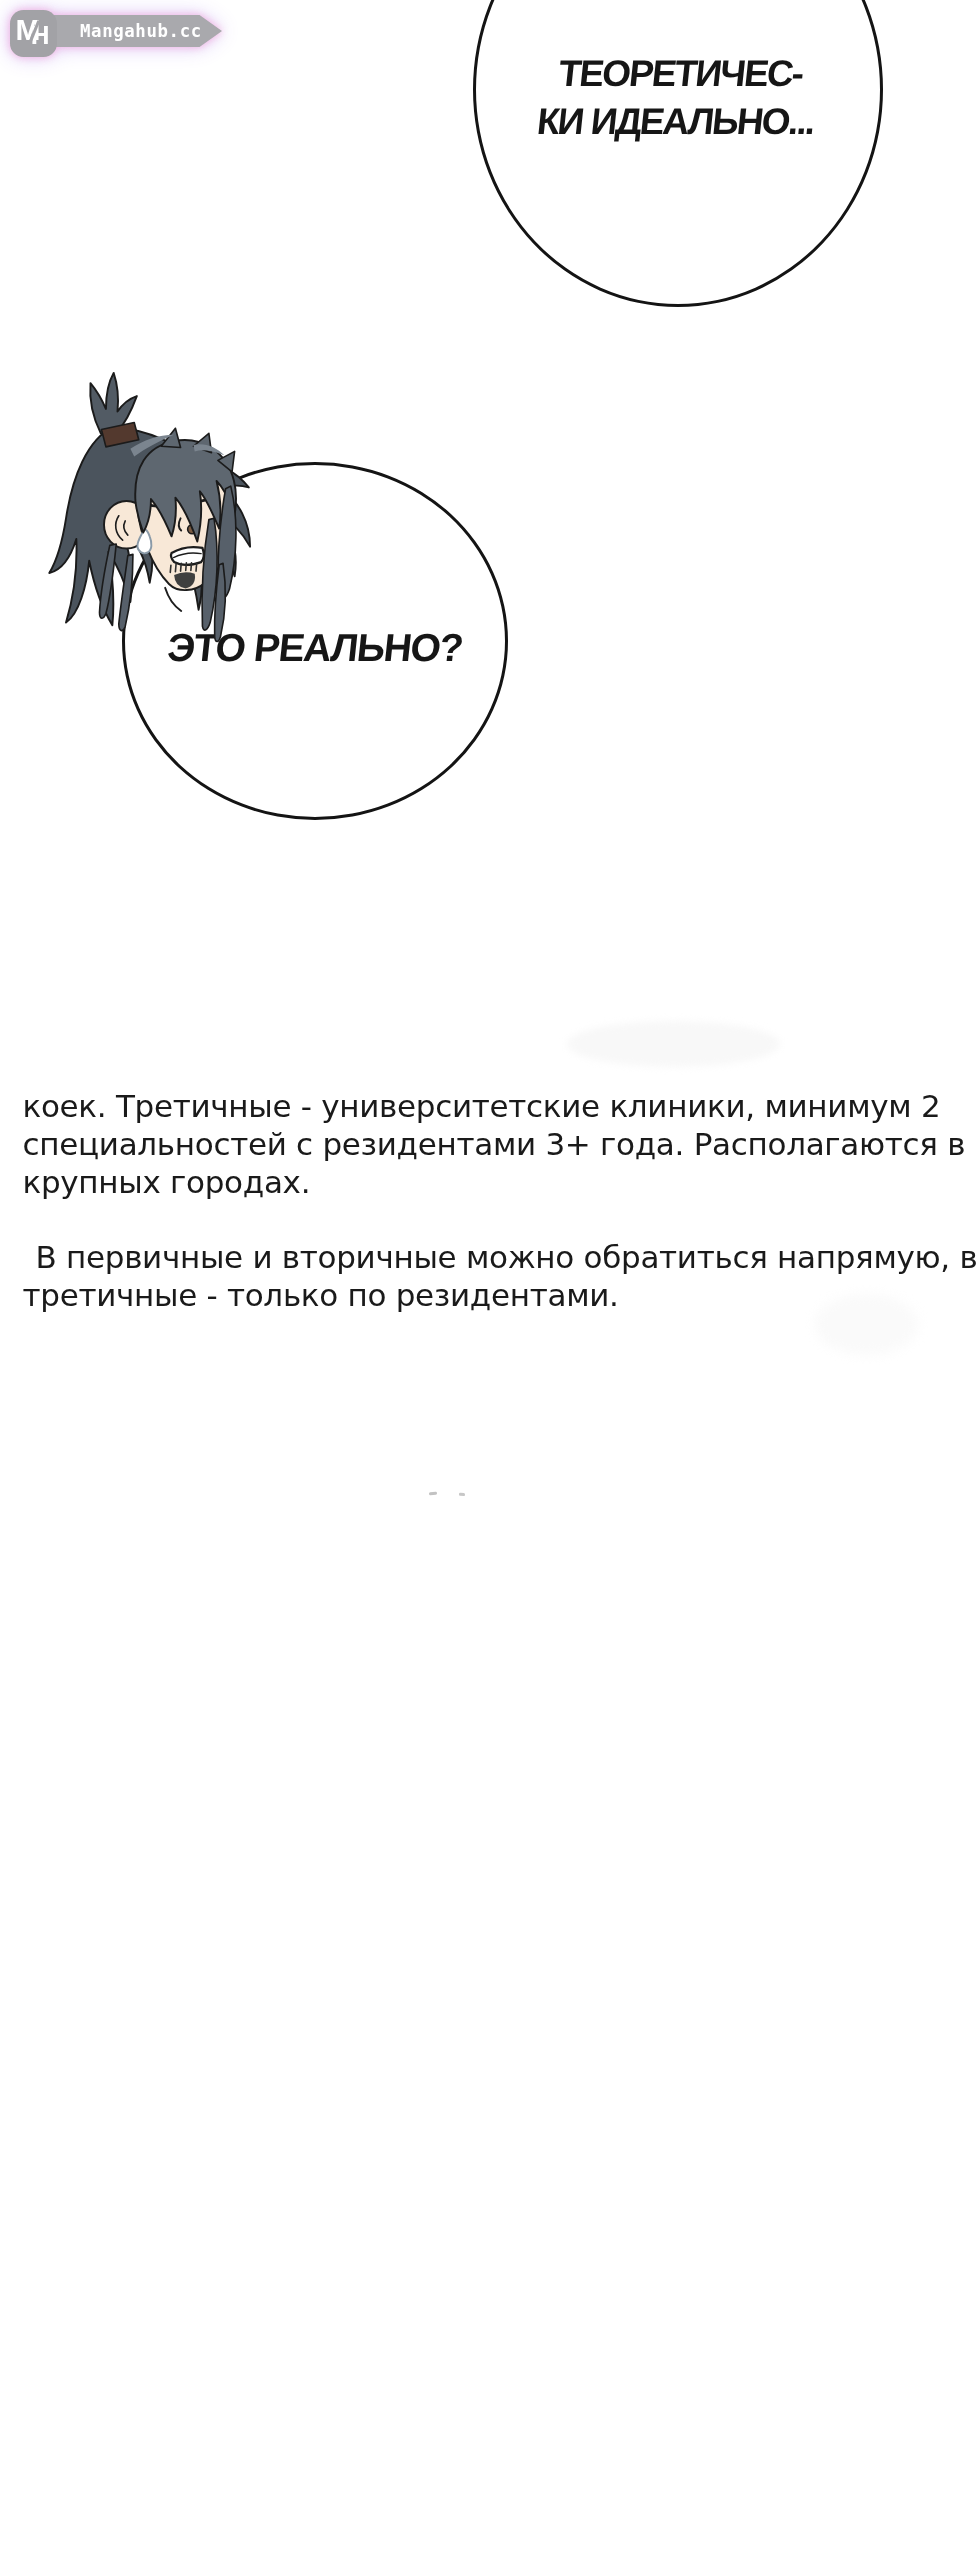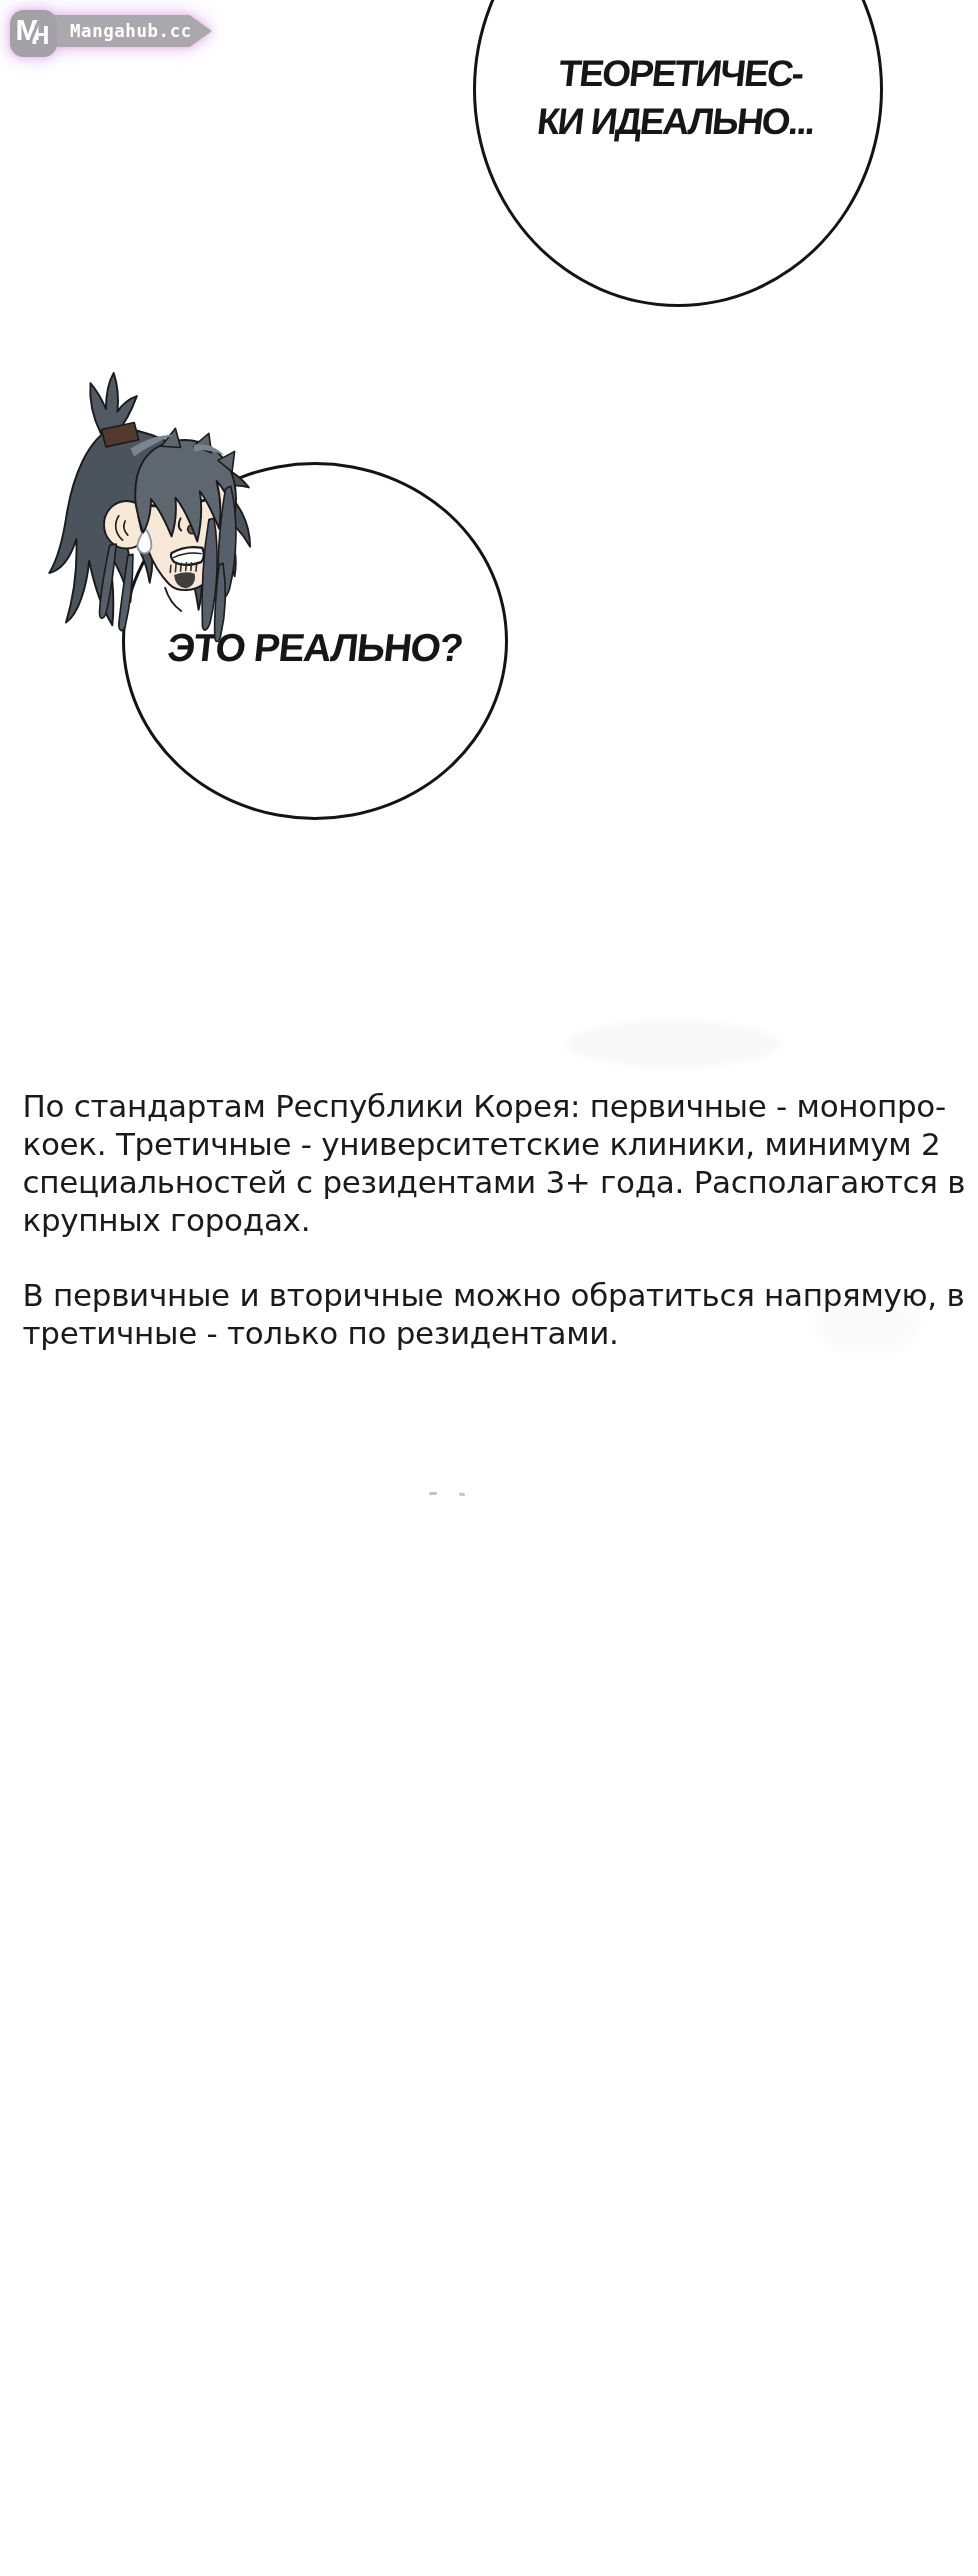--- a/index.html
+++ b/index.html
@@ -5,21 +5,21 @@
   html,body{margin:0;padding:0;background:#e9e9e9;}
   .page{
     position:relative; width:979px; height:2576px; margin:0 auto;
     background:#ffffff; overflow:hidden;
     font-family:"DejaVu Sans", sans-serif;
   }
   
   .logo-wrap{position:absolute; left:0; top:0; z-index:6;
     filter:drop-shadow(0 0 4.5px rgba(243,160,214,.8)) drop-shadow(0 0 9.7px rgba(183,156,246,.45));}
   .logo-banner{
-    position:absolute; left:39px; top:15px; width:173px; height:32px;
+    position:absolute; left:49px; top:15px; width:173px; height:32px;
     background:#a9a9ad;
     clip-path:polygon(0 0, 87% 0, 100% 50%, 87% 100%, 0 100%);
     display:flex; align-items:center; padding-left:31px; box-sizing:border-box;
   }
   .logo-banner span{
     font-family:"DejaVu Sans Mono", monospace;
     font-size:17.4px; color:#ffffff; letter-spacing:0.6px; font-weight:700;
   }
   .logo-badge{
     position:absolute; left:9.7px; top:9.7px; width:47px; height:47px;
@@ -51,21 +51,21 @@
   .bubble-text span{display:block;}
   
   .head-svg{position:absolute; left:39px; top:370px; z-index:3;}
   
   .narration{
     position:absolute; left:22.5px; top:1087px; width:934px; z-index:1;
     color:#1a1a1a; font-size:31px; line-height:38px; letter-spacing:-0.3px;
     font-family:"DejaVu Sans", sans-serif;
   }
   .narration .line{display:block; white-space:nowrap;}
-  .narration .para-gap{margin-top:37px;}
+  .narration .para-gap{margin-top:37px;margin-left:13px;}
   
   .smudge{position:absolute; border-radius:50%; z-index:0;}
   .smudge-a{left:567px; top:1021px; width:213px; height:46px; background:#f8f8f8; filter:blur(3.9px);}
   .smudge-b{left:815px; top:1294px; width:103px; height:61px; background:#fafafa; filter:blur(5.2px);}
   .dash{position:absolute; background:#8f8f8f; height:2.6px; border-radius:1.3px; z-index:1;}
   .dash-a{left:429px; top:1492px; width:8.4px; opacity:.55; transform:rotate(-5deg);}
   .dash-b{left:459px; top:1493px; width:6.4px; opacity:.5; transform:rotate(4deg);}
 </style>
 </head>
 <body>
@@ -158,21 +158,20 @@
       <path d="M146,286 C146,326 142,364 134,398 C130,408 124,406 124,394 C128,356 134,318 138,288 Z"></path>
     </g>
 
     <g fill="#7b858f" stroke="none">
       <path d="M142,122 C162,108 186,100 210,100 C186,110 164,122 148,134 Z"></path>
       <path d="M240,116 C258,112 276,120 288,132 C272,126 256,122 242,126 Z"></path>
     </g>
   </svg>
 
   <div class="narration">
-    <span class="line">По стандартам Республики Корея: первичные - монопро-</span>
     <span class="line">коек. Третичные - университетские клиники, минимум 2</span>
     <span class="line">специальностей с резидентами 3+ года. Располагаются в</span>
     <span class="line">крупных городах.</span>
     <span class="line para-gap">В первичные и вторичные можно обратиться напрямую, в</span>
     <span class="line">третичные - только по резидентами.</span>
   </div>
 
   <div class="smudge smudge-a"></div>
   <div class="smudge smudge-b"></div>
   <div class="dash dash-a"></div>

